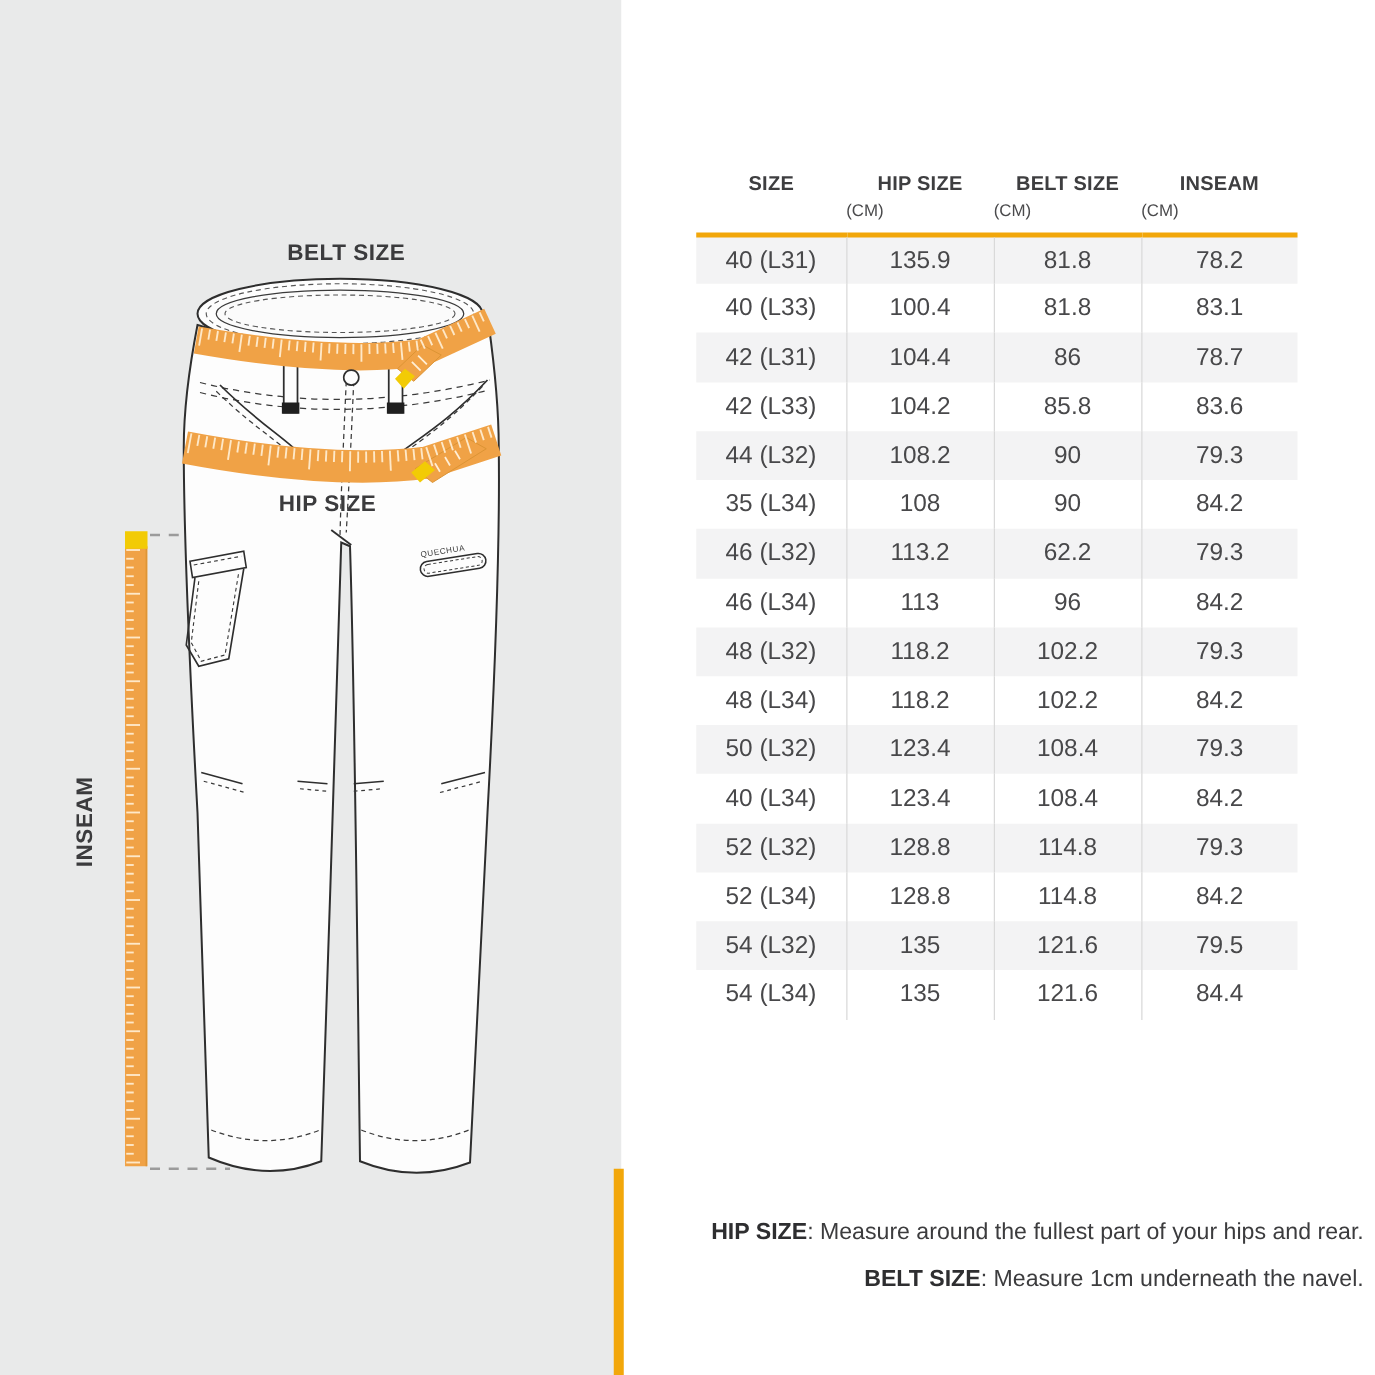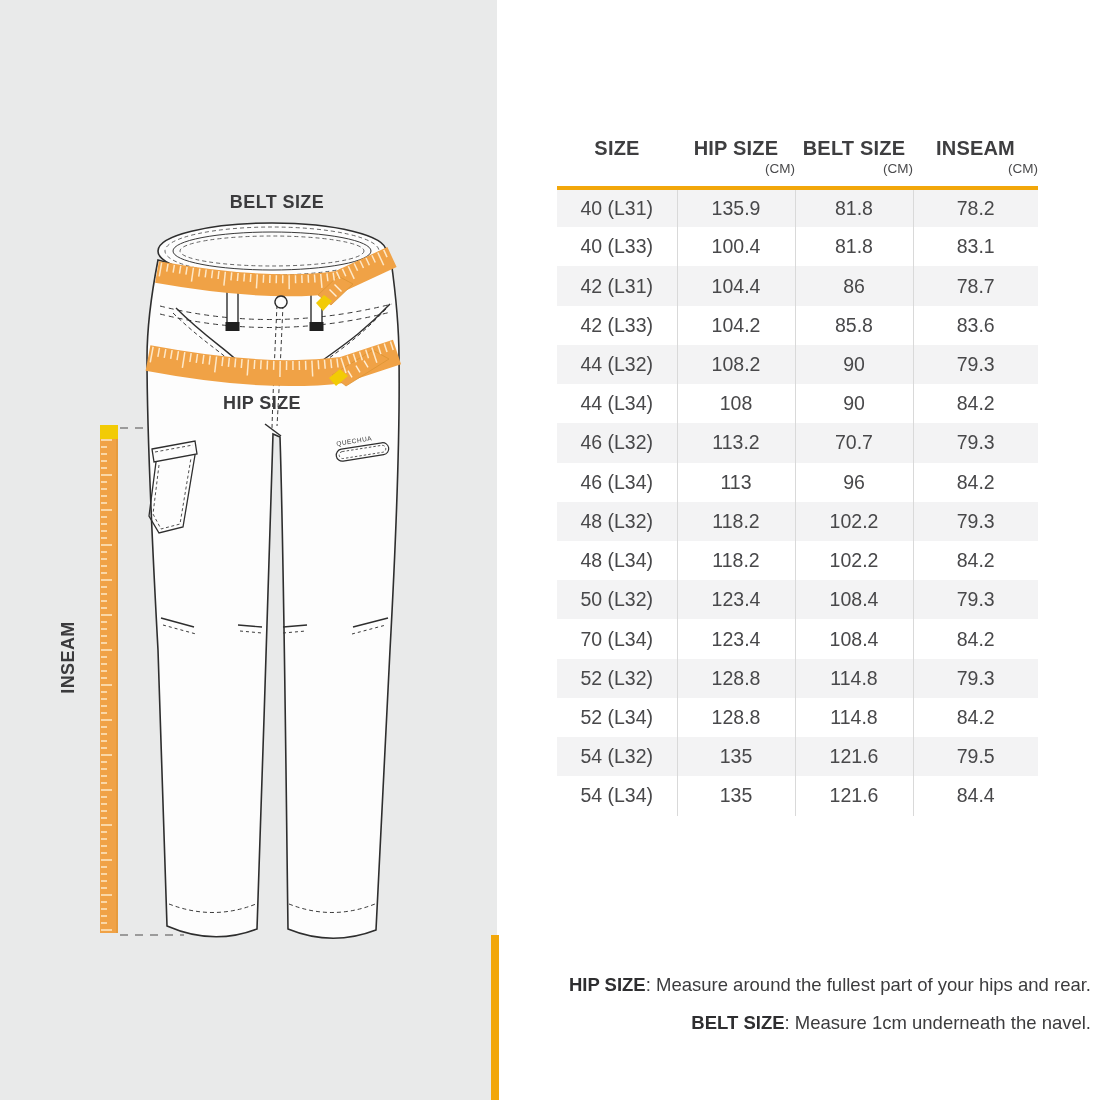--- a/index.html
+++ b/index.html
@@ -13,22 +13,22 @@
   .left-panel{position:absolute;left:0;top:0;width:497px;height:1100px;background:var(--panel);}
   svg.illustration{position:absolute;left:0;top:0;pointer-events:none;}
   .diagram-label{position:absolute;font-weight:bold;font-size:18px;letter-spacing:.4px;color:#3B3B3D;text-align:center;width:200px;}
   .belt-label{left:177px;top:192px;}
   .hip-label{left:162px;top:393px;}
   .inseam-label{left:-32px;top:647px;transform:rotate(-90deg);}
   .orange-bar{position:absolute;left:491px;top:935px;width:8px;height:165px;background:var(--accent);}
   .size-table{position:absolute;left:557px;top:128px;width:481px;}
   table{border-collapse:collapse;width:100%;table-layout:fixed;}
   thead th{border-bottom:4px solid var(--accent);vertical-align:bottom;padding:8px 0 9px;}
-  .h-main{font-size:20px;font-weight:bold;color:#3E3E40;line-height:24px;letter-spacing:.2px;text-align:center;}
-  .h-sub{font-size:13.5px;font-weight:normal;color:#4A4A4C;line-height:17px;min-height:17px;text-align:right;}
+  .h-main{font-size:16px;font-weight:bold;color:#3E3E40;line-height:24px;letter-spacing:.2px;text-align:center;}
+  .h-sub{font-size:13.5px;font-weight:normal;color:#4A4A4C;line-height:17px;min-height:17px;text-align:left;}
   tbody td{height:39.22px;text-align:center;vertical-align:middle;font-size:19.5px;color:#48484A;}
   tbody tr:nth-child(odd){background:var(--rowalt);}
   tbody td + td{border-left:1px solid #D9D9D9;}
   .notes{position:absolute;left:551px;top:966px;width:540px;font-size:18.5px;line-height:38px;color:#3C3C3E;text-align:right;}
   .notes .term{font-weight:bold;color:#2E2E30;}
 </style>
 </head>
 <body>
 
 <div class="canvas">
@@ -346,29 +346,29 @@
             <td>85.8</td>
             <td>83.6</td>
           </tr>
           <tr>
             <td>44 (L32)</td>
             <td>108.2</td>
             <td>90</td>
             <td>79.3</td>
           </tr>
           <tr>
-            <td>44 (L34)</td>
+            <td>35 (L34)</td>
             <td>108</td>
             <td>90</td>
             <td>84.2</td>
           </tr>
           <tr>
             <td>46 (L32)</td>
             <td>113.2</td>
-            <td>70.7</td>
+            <td>62.2</td>
             <td>79.3</td>
           </tr>
           <tr>
             <td>46 (L34)</td>
             <td>113</td>
             <td>96</td>
             <td>84.2</td>
           </tr>
           <tr>
             <td>48 (L32)</td>
@@ -382,21 +382,21 @@
             <td>102.2</td>
             <td>84.2</td>
           </tr>
           <tr>
             <td>50 (L32)</td>
             <td>123.4</td>
             <td>108.4</td>
             <td>79.3</td>
           </tr>
           <tr>
-            <td>70 (L34)</td>
+            <td>40 (L34)</td>
             <td>123.4</td>
             <td>108.4</td>
             <td>84.2</td>
           </tr>
           <tr>
             <td>52 (L32)</td>
             <td>128.8</td>
             <td>114.8</td>
             <td>79.3</td>
           </tr>

